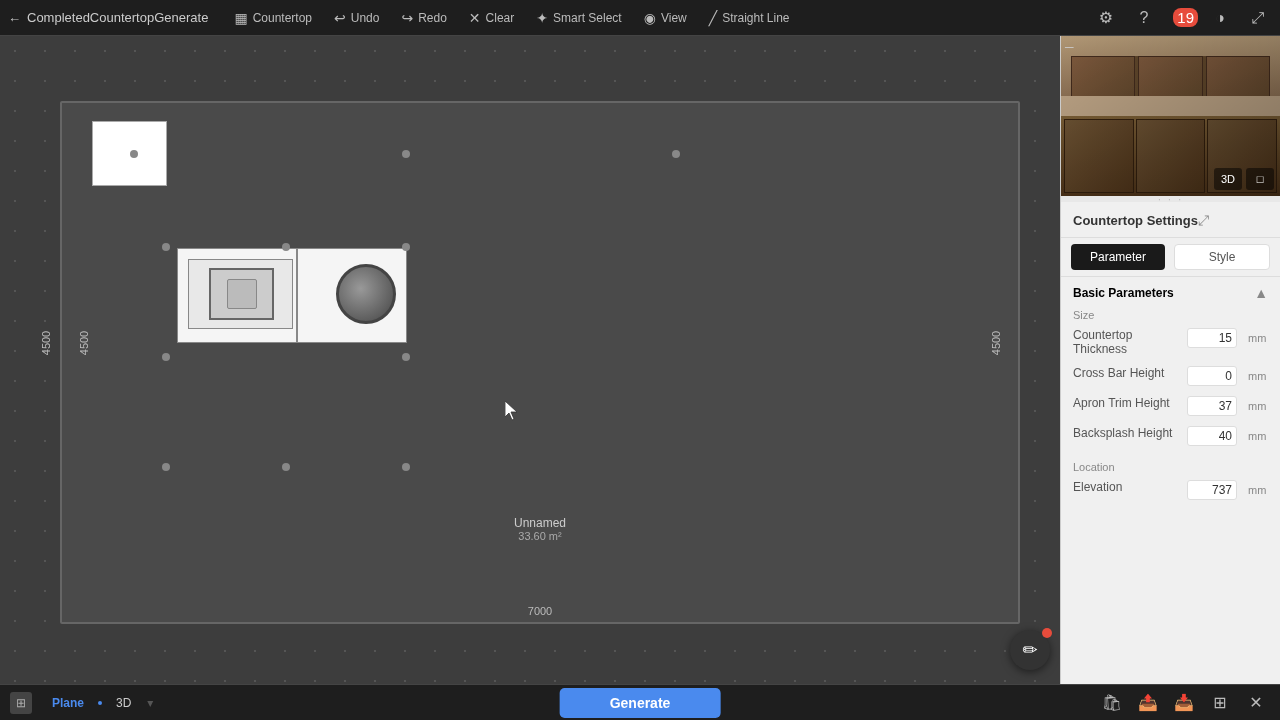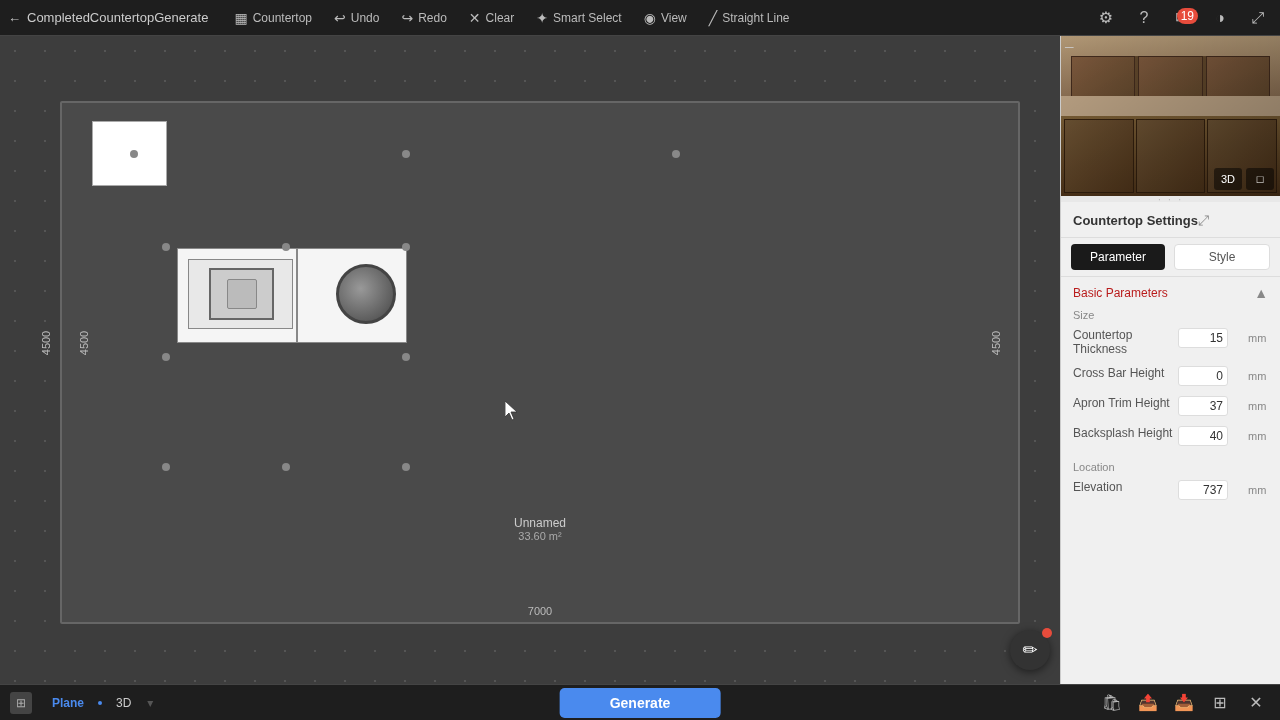--- a/index.html
+++ b/index.html
@@ -14,21 +14,21 @@
     .topbar-back { display: flex; align-items: center; gap: 6px; color: #ccc; font-size: 13px; cursor: pointer; margin-right: 16px; }
     .topbar-tools { display: flex; align-items: center; gap: 2px; flex: 1; }
     .tool-btn {
       display: flex; align-items: center; gap: 5px; padding: 4px 10px;
       color: #bbb; font-size: 12px; cursor: pointer; border-radius: 4px;
       background: transparent; border: none;
     }
     .tool-icon { font-size: 14px; }
     .topbar-right { display: flex; align-items: center; gap: 10px; }
     .icon-btn { width: 28px; height: 28px; display: flex; align-items: center; justify-content: center; cursor: pointer; color: #bbb; font-size: 16px; border-radius: 4px; }
-    .badge { background: #e74c3c; color: #fff; font-size: 12px; border-radius: 8px; padding: 1px 4px; position: absolute; top: 4px; right: -2px; }
+    .badge { background: #e74c3c; color: #fff; font-size: 15px; border-radius: 8px; padding: 1px 4px; position: absolute; top: 4px; right: -2px; }
     .icon-btn-wrap { position: relative; }
 
     
     #canvas-area {
       position: absolute; top: 36px; left: 0; right: 220px; bottom: 36px;
       background: #3a3a3a;
     }
 
     
     .grid-bg {
@@ -119,32 +119,32 @@
       border-radius: 4px; font-weight: 500;
     }
     .tab-btn.active { background: #1a1a1a; color: #fff; }
     .tab-btn.inactive { background: #fff; color: #555; border: 1px solid #ddd; }
 
     
     .section-header {
       display: flex; align-items: center; justify-content: space-between;
       padding: 8px 12px 4px;
     }
-    .section-title { font-size: 12px; font-weight: 400; color: #b91c1c; }
+    .section-title { font-size: 12px; font-weight: 700; color: #000000; }
     .section-toggle { cursor: pointer; color: #888; font-size: 14px; }
 
     .subsection-title { font-size: 11px; color: #888; padding: 4px 12px 2px; font-weight: 500; }
 
     
     .param-row {
       display: flex; align-items: flex-start; justify-content: space-between;
       padding: 5px 12px;
     }
     .param-label { font-size: 12px; color: #555; flex: 1; }
-    .param-value-wrap { display: flex; align-items: center; gap: 20px; }
+    .param-value-wrap { display: flex; align-items: center; gap: 11px; }
     .param-value {
       width: 50px; text-align: right; font-size: 12px; color: #333;
       border: 1px solid #ddd; border-radius: 3px; padding: 2px 4px;
       background: #fff;
     }
     .param-unit { font-size: 11px; color: #888; width: 20px; }
 
     
     #bottombar {
       position: absolute; bottom: 0; left: 0; right: 0; height: 36px;

